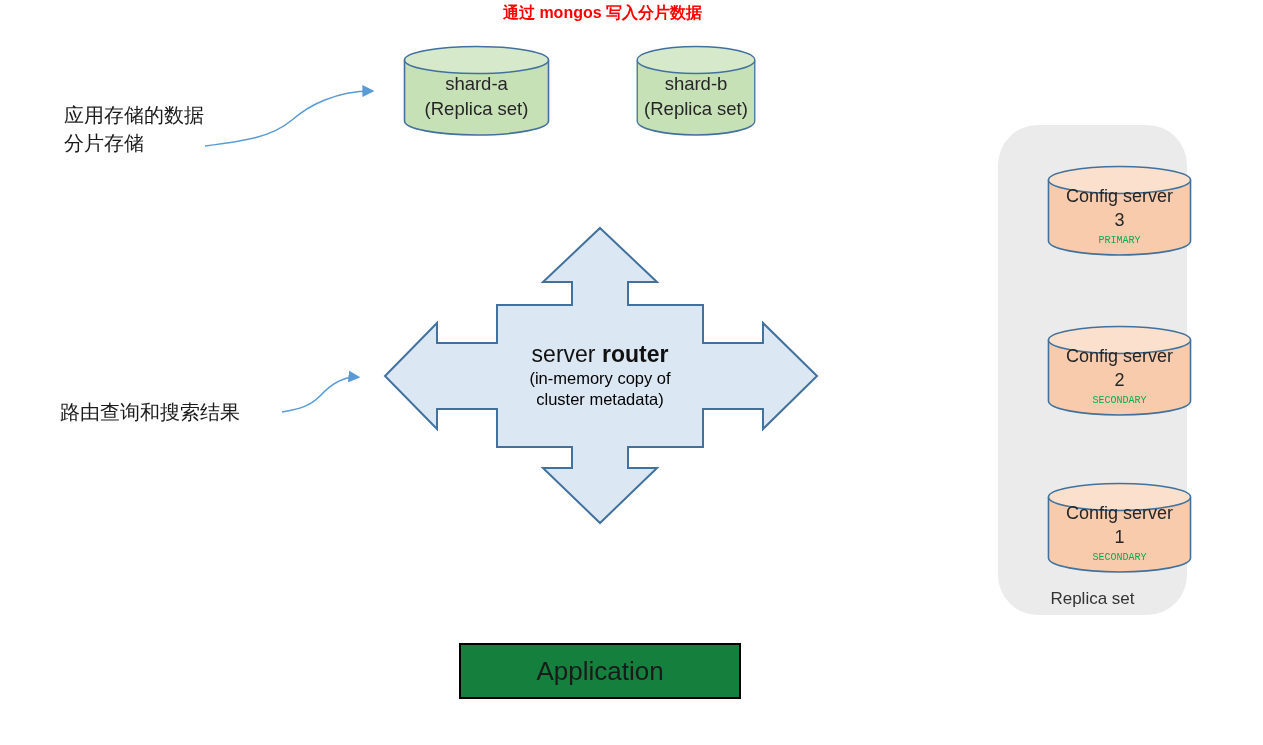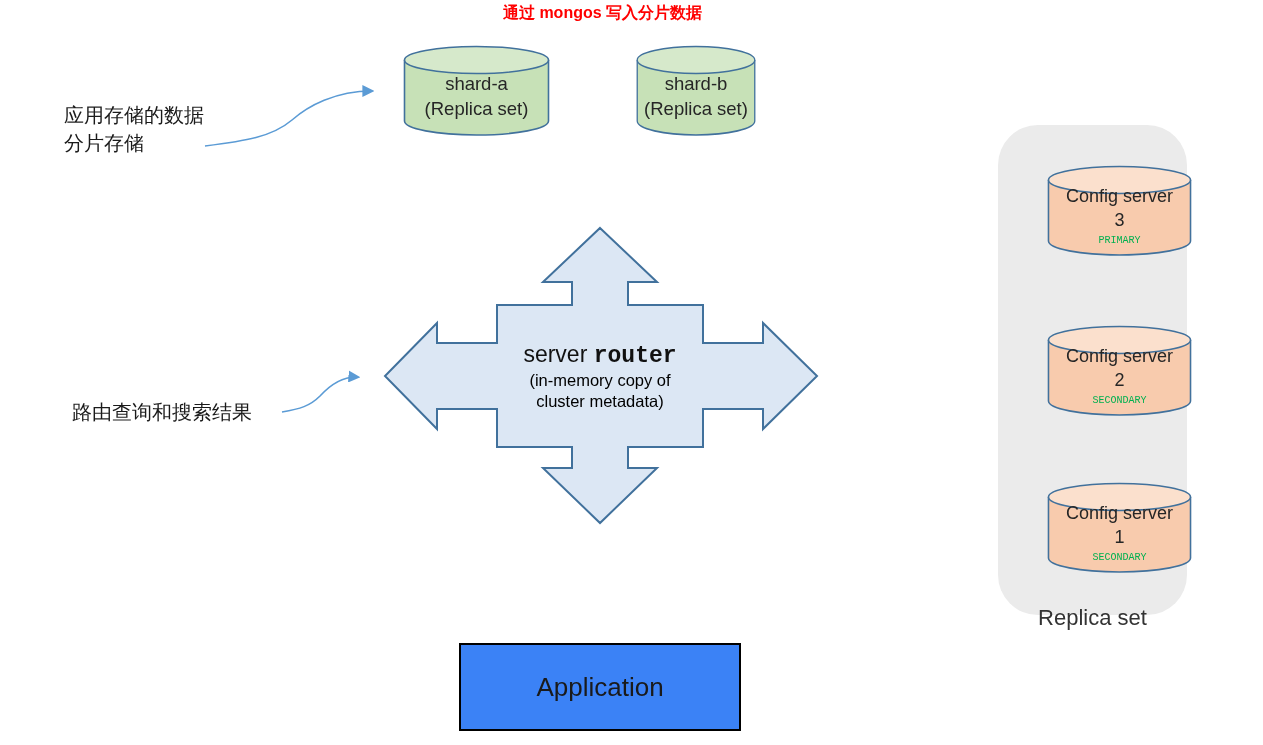--- a/index.html
+++ b/index.html
@@ -32,37 +32,37 @@
 
   
   .annot{font-size:20px;line-height:28px;color:#1a1a1a;}
 
   
   .router-text{
     left:449px;top:341px;width:302px;text-align:center;
   }
   .router-title{font-size:23px;line-height:27px;color:#111111;}
   .router-title .reg{font-weight:normal;margin-right:0.28em;}
-  .router-title .bold{font-weight:bold;font-family:Liberation Mono, monospace;}
+  .router-title .bold{font-weight:bold;}
   .router-sub{font-size:16.5px;line-height:21px;color:#000000;}
 
   
   .panel{
     left:998px;top:125px;width:189px;height:490px;
     background:#ebebeb;border-radius:40px;
   }
   .panel-label{
-    position:absolute;left:0;top:480px;width:100%;text-align:center;
-    font-size:22px;color:#333333;
+    position:absolute;left:0;top:464px;width:100%;text-align:center;
+    font-size:17px;color:#333333;
   }
 
   
   .app-box{
-    left:459px;top:643px;width:282px;height:88px;
-    background:#3b82f6;border:2px solid #000000;box-sizing:border-box;
+    left:459px;top:643px;width:282px;height:56px;
+    background:#15803d;border:2px solid #000000;box-sizing:border-box;
     display:flex;align-items:center;justify-content:center;
     font-size:26px;color:#1a1a1a;
   }
 </style>
 </head>
 <body>
 
 <div id="canvas">
 
   <div class="abs diagram-title">通过 mongos 写入分片数据</div>
@@ -108,21 +108,21 @@
   </svg>
 
   <div class="abs router-text">
     <div class="router-title">
       <span class="reg">server</span><span class="bold">router</span>
     </div>
     <div class="router-sub">(in-memory copy of</div>
     <div class="router-sub">cluster metadata)</div>
   </div>
 
-  <div class="abs annot" style="left:72px;top:398px;text-align:center;">
+  <div class="abs annot" style="left:60px;top:398px;text-align:center;">
     <div>路由查询和搜索结果</div>
   </div>
 
   <svg class="abs" style="left:272px;top:366px;" width="96" height="52" viewBox="0 0 96 52">
     <defs>
       <marker id="ah2" viewBox="0 0 10 10" refX="8" refY="5" markerWidth="7.5" markerHeight="7.5" orient="auto">
         <path d="M0,0 L10,5 L0,10 z" fill="#5b9bd5"></path>
       </marker>
     </defs>
     <path d="M10,46 C28,43 38,40 48,30 C58,19 70,10 86,11" fill="none" stroke="#5b9bd5" stroke-width="1.6" marker-end="url(#ah2)"></path>

